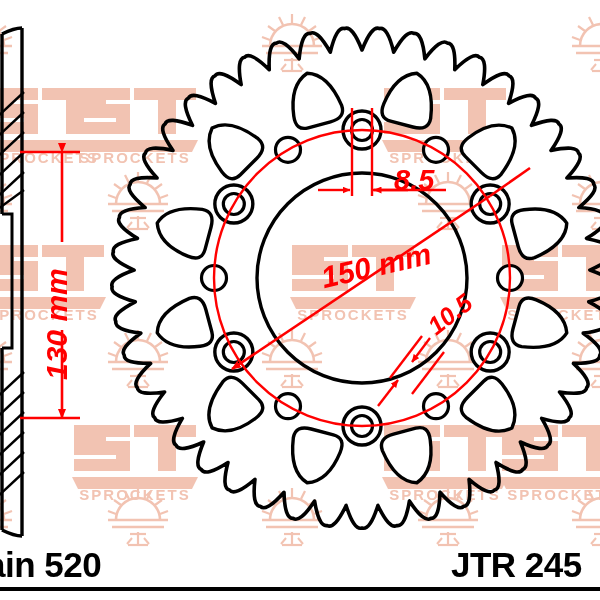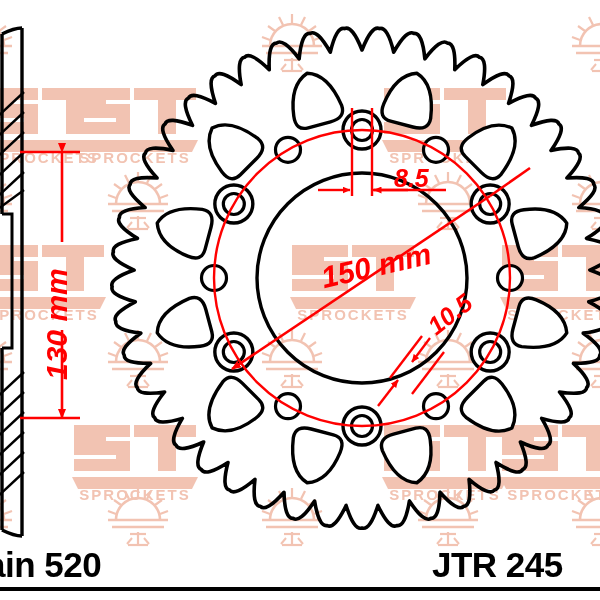--- a/index.html
+++ b/index.html
@@ -12,31 +12,31 @@
   #dims{z-index:3;}
 
   .labels{position:absolute;left:0;top:0;width:600px;height:600px;z-index:4;}
   .lbl{position:absolute;white-space:nowrap;}
 
   .partname{
     font-family:"Liberation Sans",sans-serif;
     font-weight:bold;font-size:35px;color:#000;letter-spacing:-0.5px;
   }
   #chain-label{left:-14px;top:545px;}
-  #code-label{left:432px;top:545px;}
+  #code-label{left:451px;top:545px;}
 
   .dimtext{
     font-family:"Liberation Sans",sans-serif;
     font-style:italic;font-weight:bold;color:#ff0000;
   }
   #dim-150{left:318px;top:262px;font-size:30px;transform:rotate(-13deg);
            transform-origin:left top;}
   #dim-130{left:40px;top:380px;font-size:30px;transform:rotate(-90deg);
            transform-origin:left top;}
-  #dim-85{left:394px;top:164px;font-size:25px;}
+  #dim-85{left:394px;top:164px;font-size:29px;}
   #dim-105{left:422px;top:318px;font-size:25px;transform:rotate(-38deg);
            transform-origin:left top;}
 </style>
 </head>
 <body>
 
 <div id="stage">
 
   <svg class="layer" id="wm" viewBox="0 0 600 600">
     <defs>

